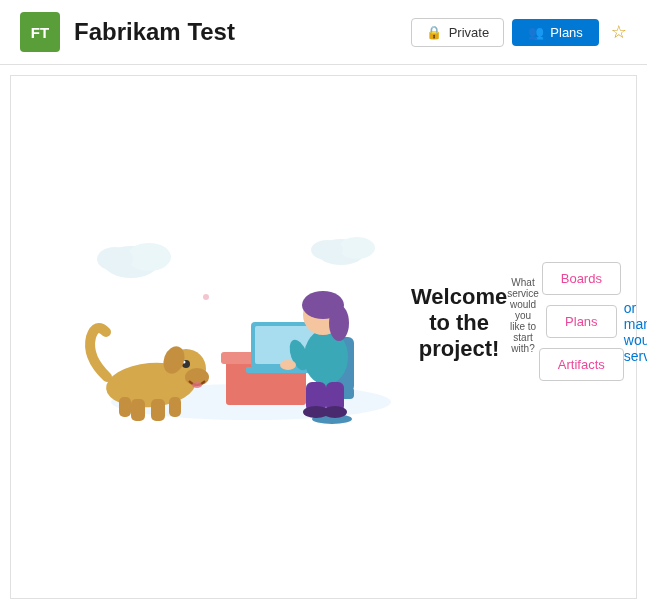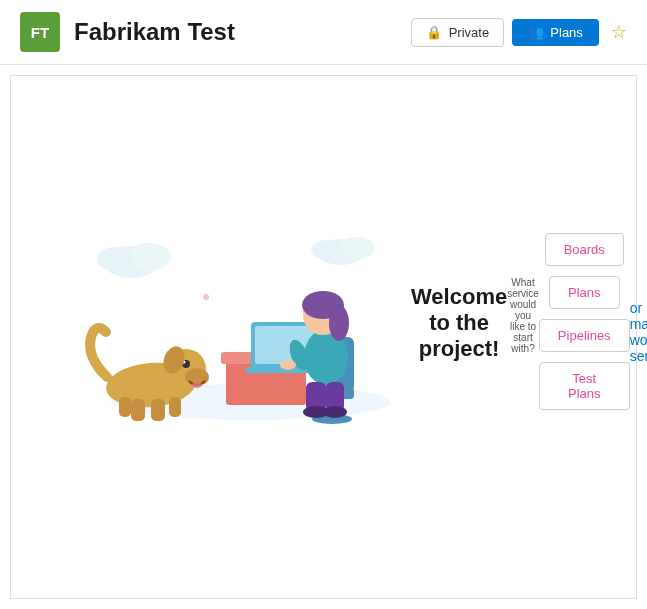--- a/index.html
+++ b/index.html
@@ -238,20 +238,19 @@
         <rect x="88" y="190" width="12" height="20" rx="5" fill="#c49040"></rect>
       </svg>
     </div>
 
     <h1 class="welcome-title">Welcome to the project!</h1>
     <p class="welcome-subtitle">What service would you like to start with?</p>
 
     <div class="services-row">
       <button class="service-btn">Boards</button>
       <button class="service-btn">Plans</button>
-      <button class="service-btn">Pipelines</button>
-      <button class="service-btn">Test Plans</button>
+      <button class="service-btn">Artifacts</button>
     </div>
 
 
     <a class="manage-link">or manage would services</a>
   </div>
 </div>
 
 </body></html>

